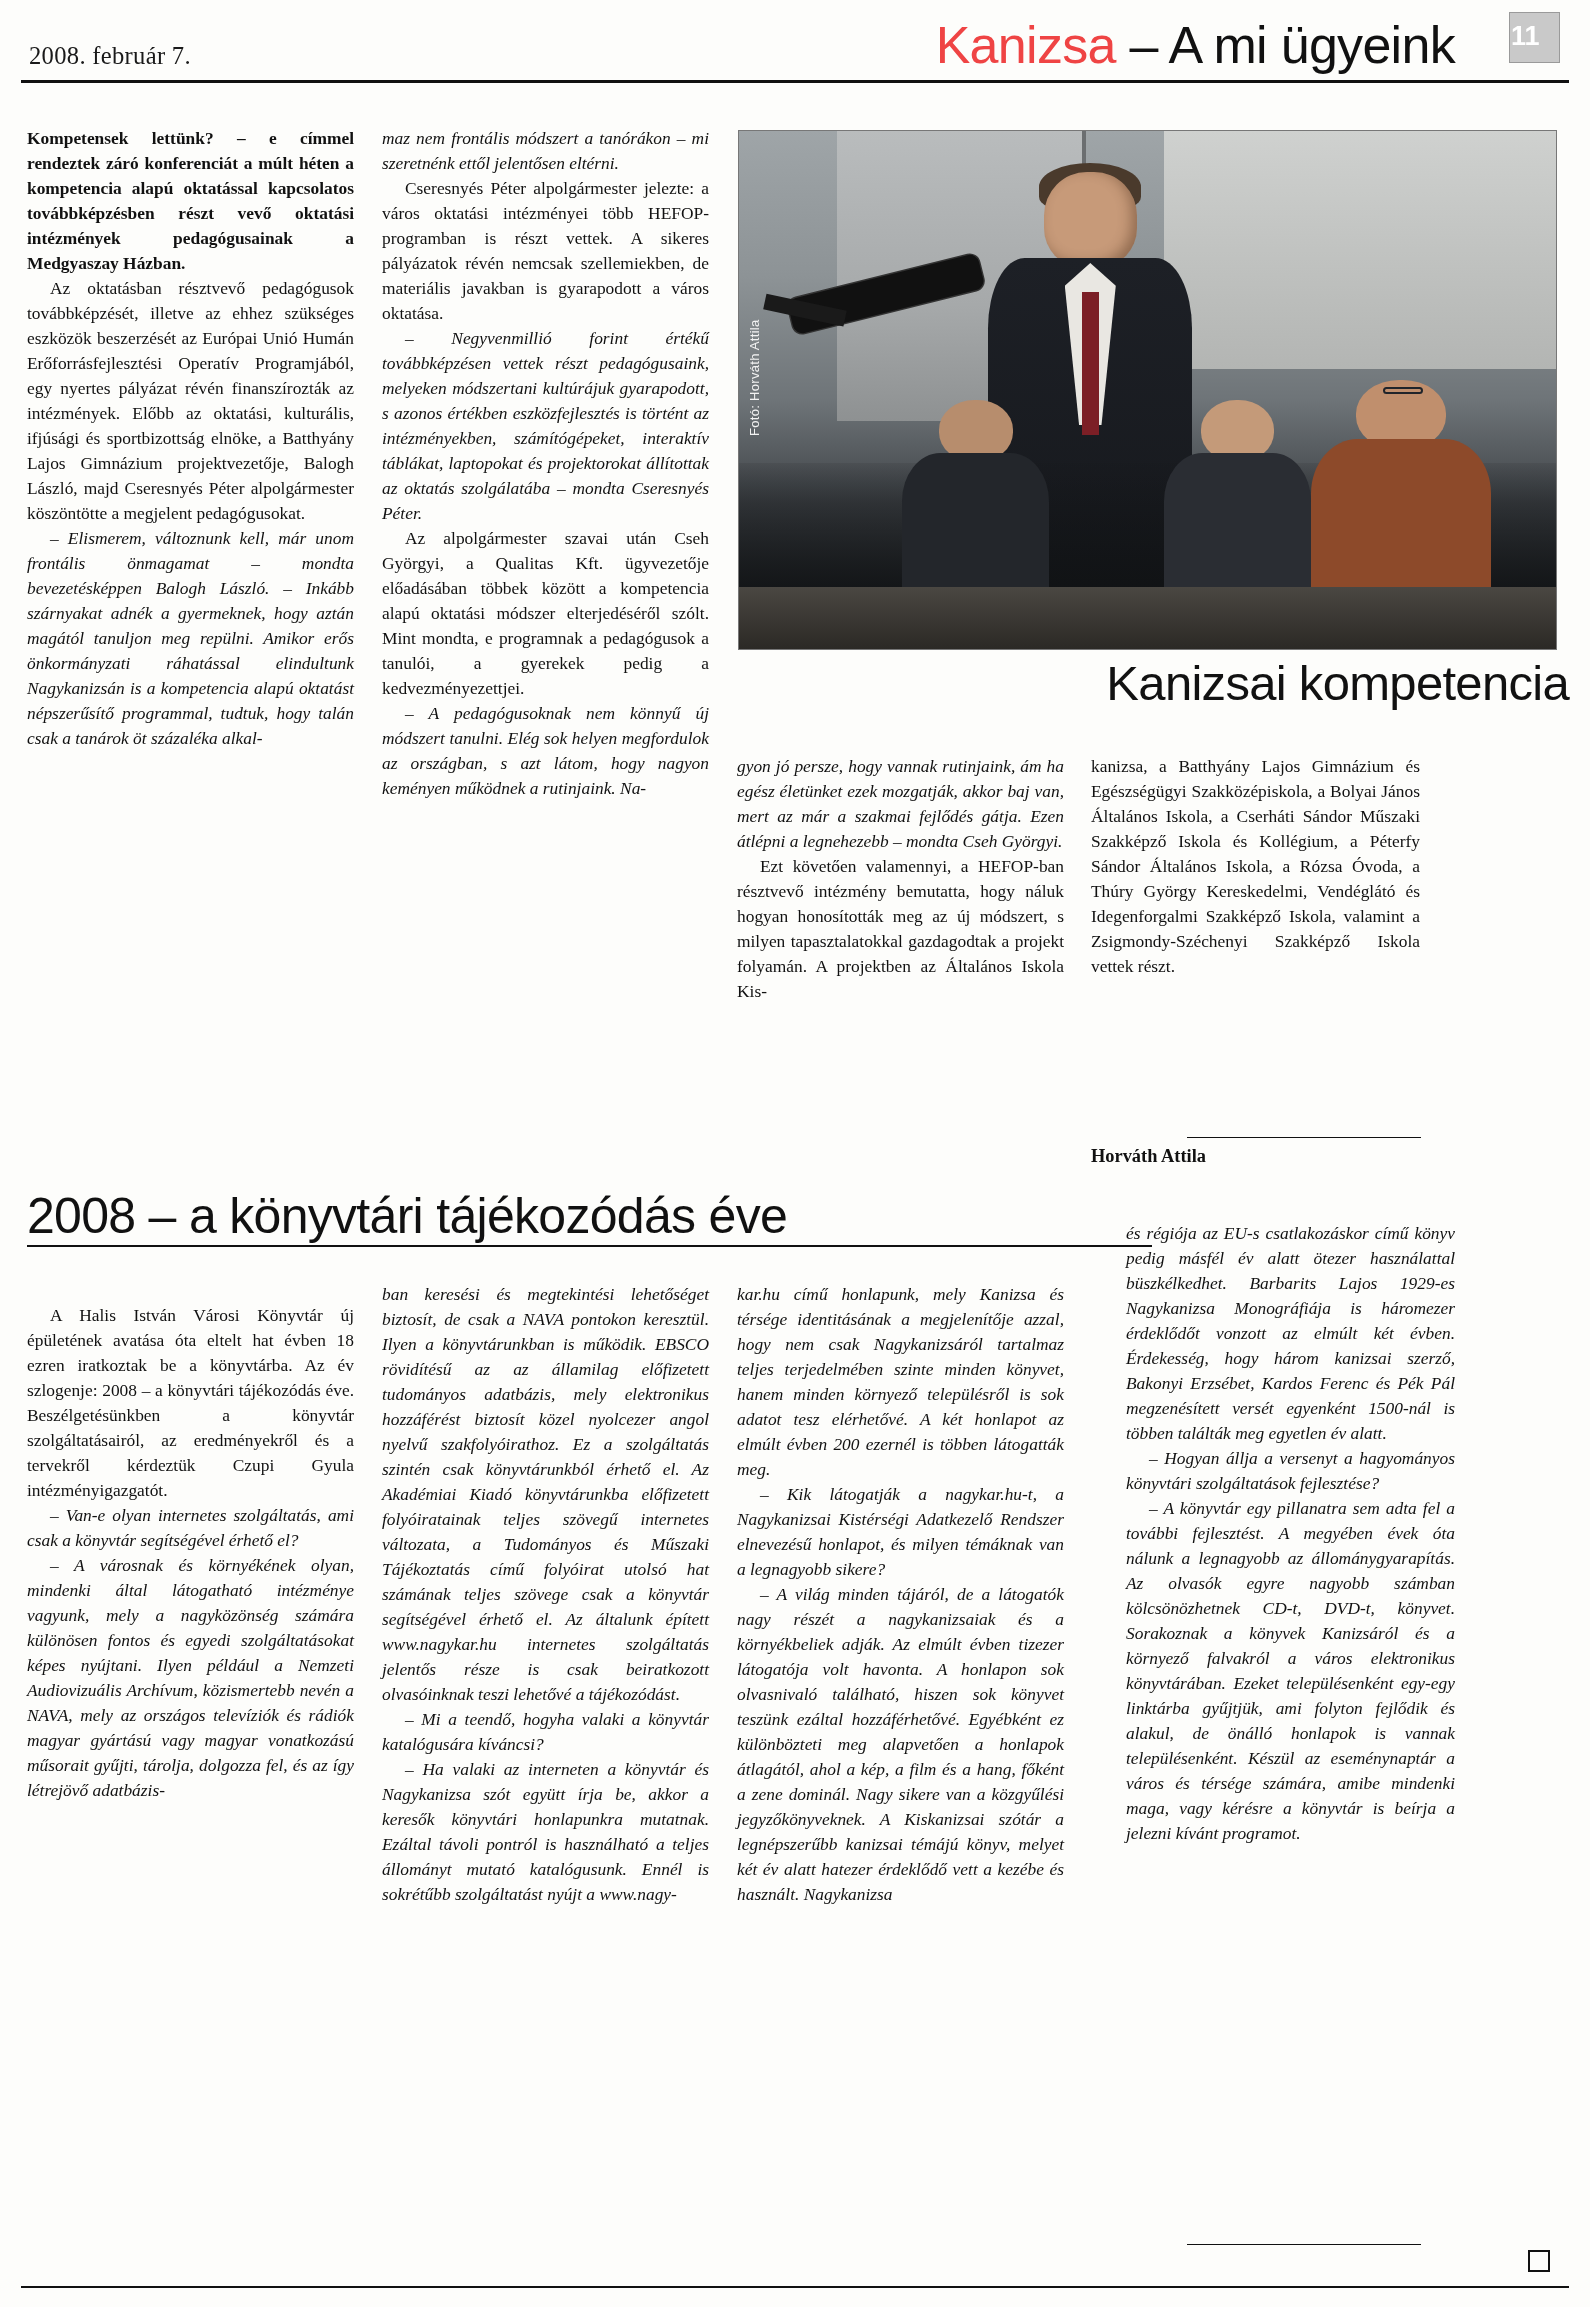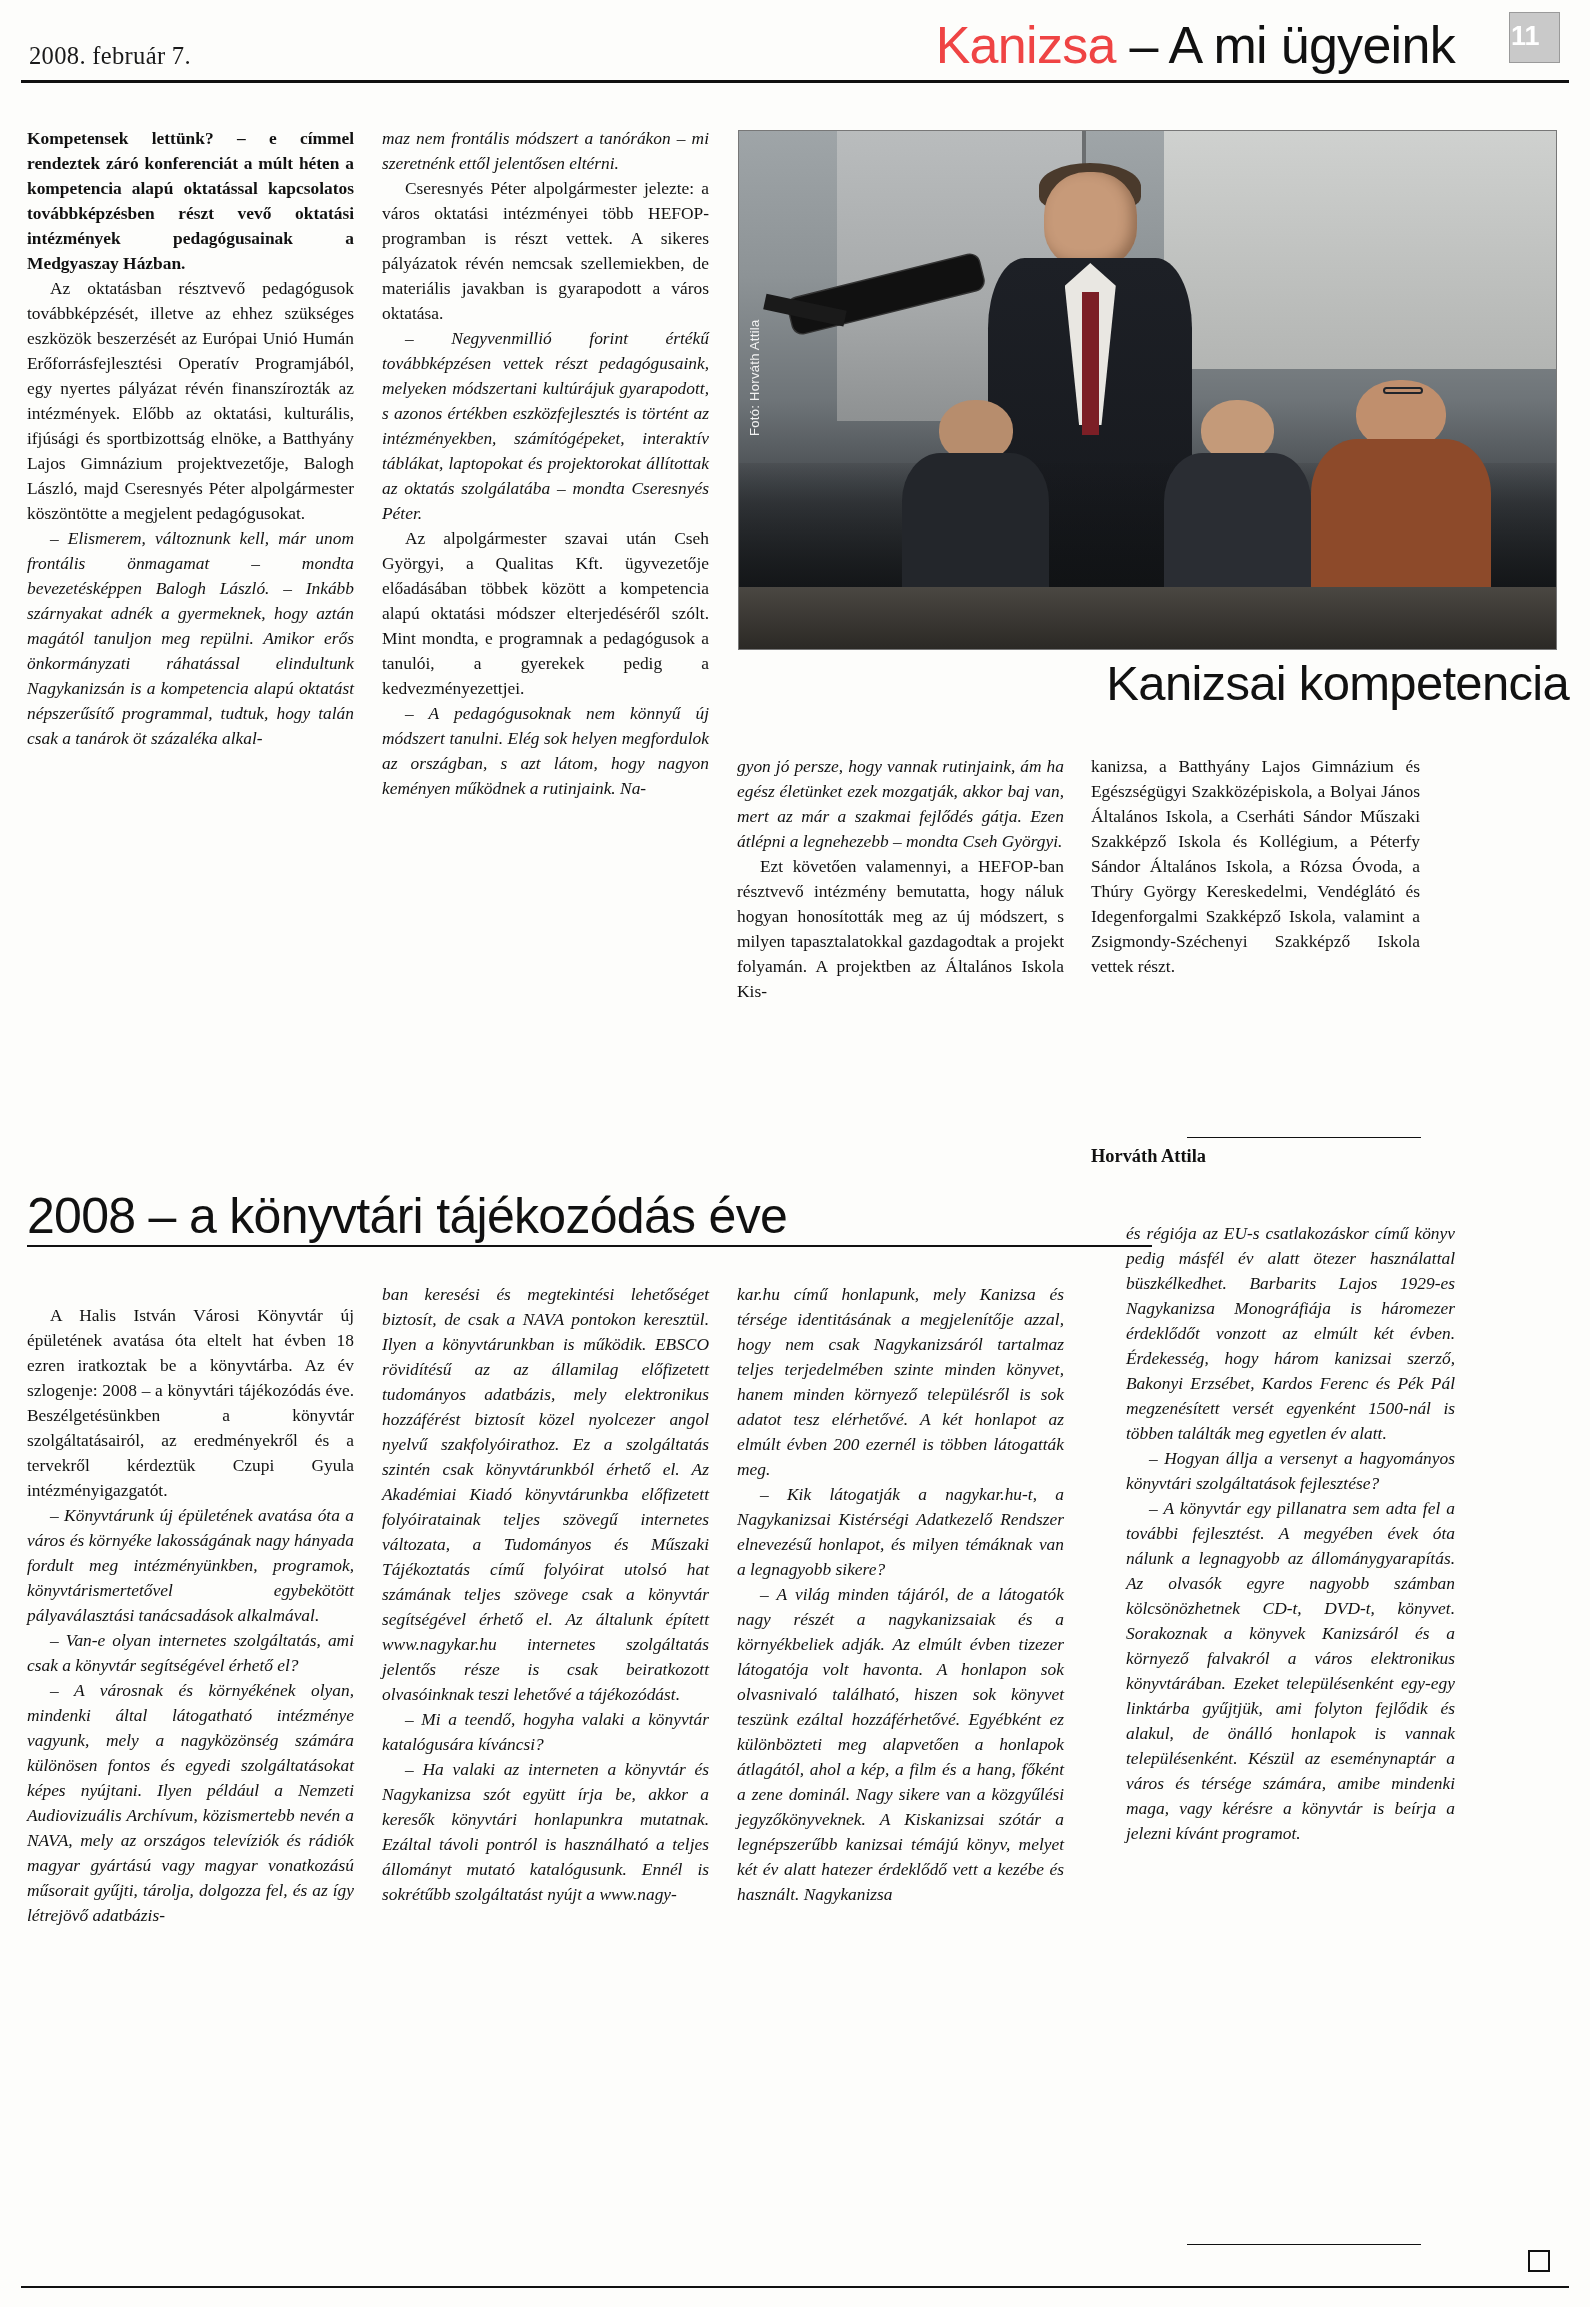--- a/index.html
+++ b/index.html
@@ -450,21 +450,20 @@
   </div>
 
   <div class="byline-rule"></div>
   <div class="byline">Horváth Attila</div>
 
   <div class="headline-2">2008 – a könyvtári tájékozódás éve</div>
   <div class="rule-2"></div>
 
   <div class="col" id="d1">
     <p>A Halis István Városi Könyvtár új épületének avatása óta eltelt hat évben 18 ezren iratkoztak be a könyvtárba. Az év szlogenje: 2008 – a könyvtári tájékozódás éve. Beszélgetésünkben a könyvtár szolgáltatásairól, az eredményekről és a tervekről kérdeztük Czupi Gyula intézményigazgatót.</p>
-    <p class="ital">– Könyvtárunk új épületének avatása óta a város és környéke lakosságának nagy hányada fordult meg intézményünkben, programok, könyvtárismertetővel egybekötött pályaválasztási tanácsadások alkalmával.</p>
     <p class="ital">– Van-e olyan internetes szolgáltatás, ami csak a könyvtár segítségével érhető el?</p>
     <p class="ital">– A városnak és környékének olyan, mindenki által látogatható intézménye vagyunk, mely a nagyközönség számára különösen fontos és egyedi szolgáltatásokat képes nyújtani. Ilyen például a Nemzeti Audiovizuális Archívum, közismertebb nevén a NAVA, mely az országos televíziók és rádiók magyar gyártású vagy magyar vonatkozású műsorait gyűjti, tárolja, dolgozza fel, és az így létrejövő adatbázis-</p>
   </div>
 
   <div class="col" id="d2">
     <p class="ital noind">ban keresési és megtekintési lehetőséget biztosít, de csak a NAVA pontokon keresztül. Ilyen a könyvtárunkban is működik. EBSCO rövidítésű az az államilag előfizetett tudományos adatbázis, mely elektronikus hozzáférést biztosít közel nyolcezer angol nyelvű szakfolyóirathoz. Ez a szolgáltatás szintén csak könyvtárunkból érhető el. Az Akadémiai Kiadó könyvtárunkba előfizetett folyóiratainak teljes szövegű internetes változata, a Tudományos és Műszaki Tájékoztatás című folyóirat utolsó hat számának teljes szövege csak a könyvtár segítségével érhető el. Az általunk épített www.nagykar.hu internetes szolgáltatás jelentős része is csak beiratkozott olvasóinknak teszi lehetővé a tájékozódást.</p>
     <p class="ital">– Mi a teendő, hogyha valaki a könyvtár katalógusára kíváncsi?</p>
     <p class="ital">– Ha valaki az interneten a könyvtár és Nagykanizsa szót együtt írja be, akkor a keresők könyvtári honlapunkra mutatnak. Ezáltal távoli pontról is használható a teljes állományt mutató katalógusunk. Ennél is sokrétűbb szolgáltatást nyújt a www.nagy-</p>
   </div>
 

